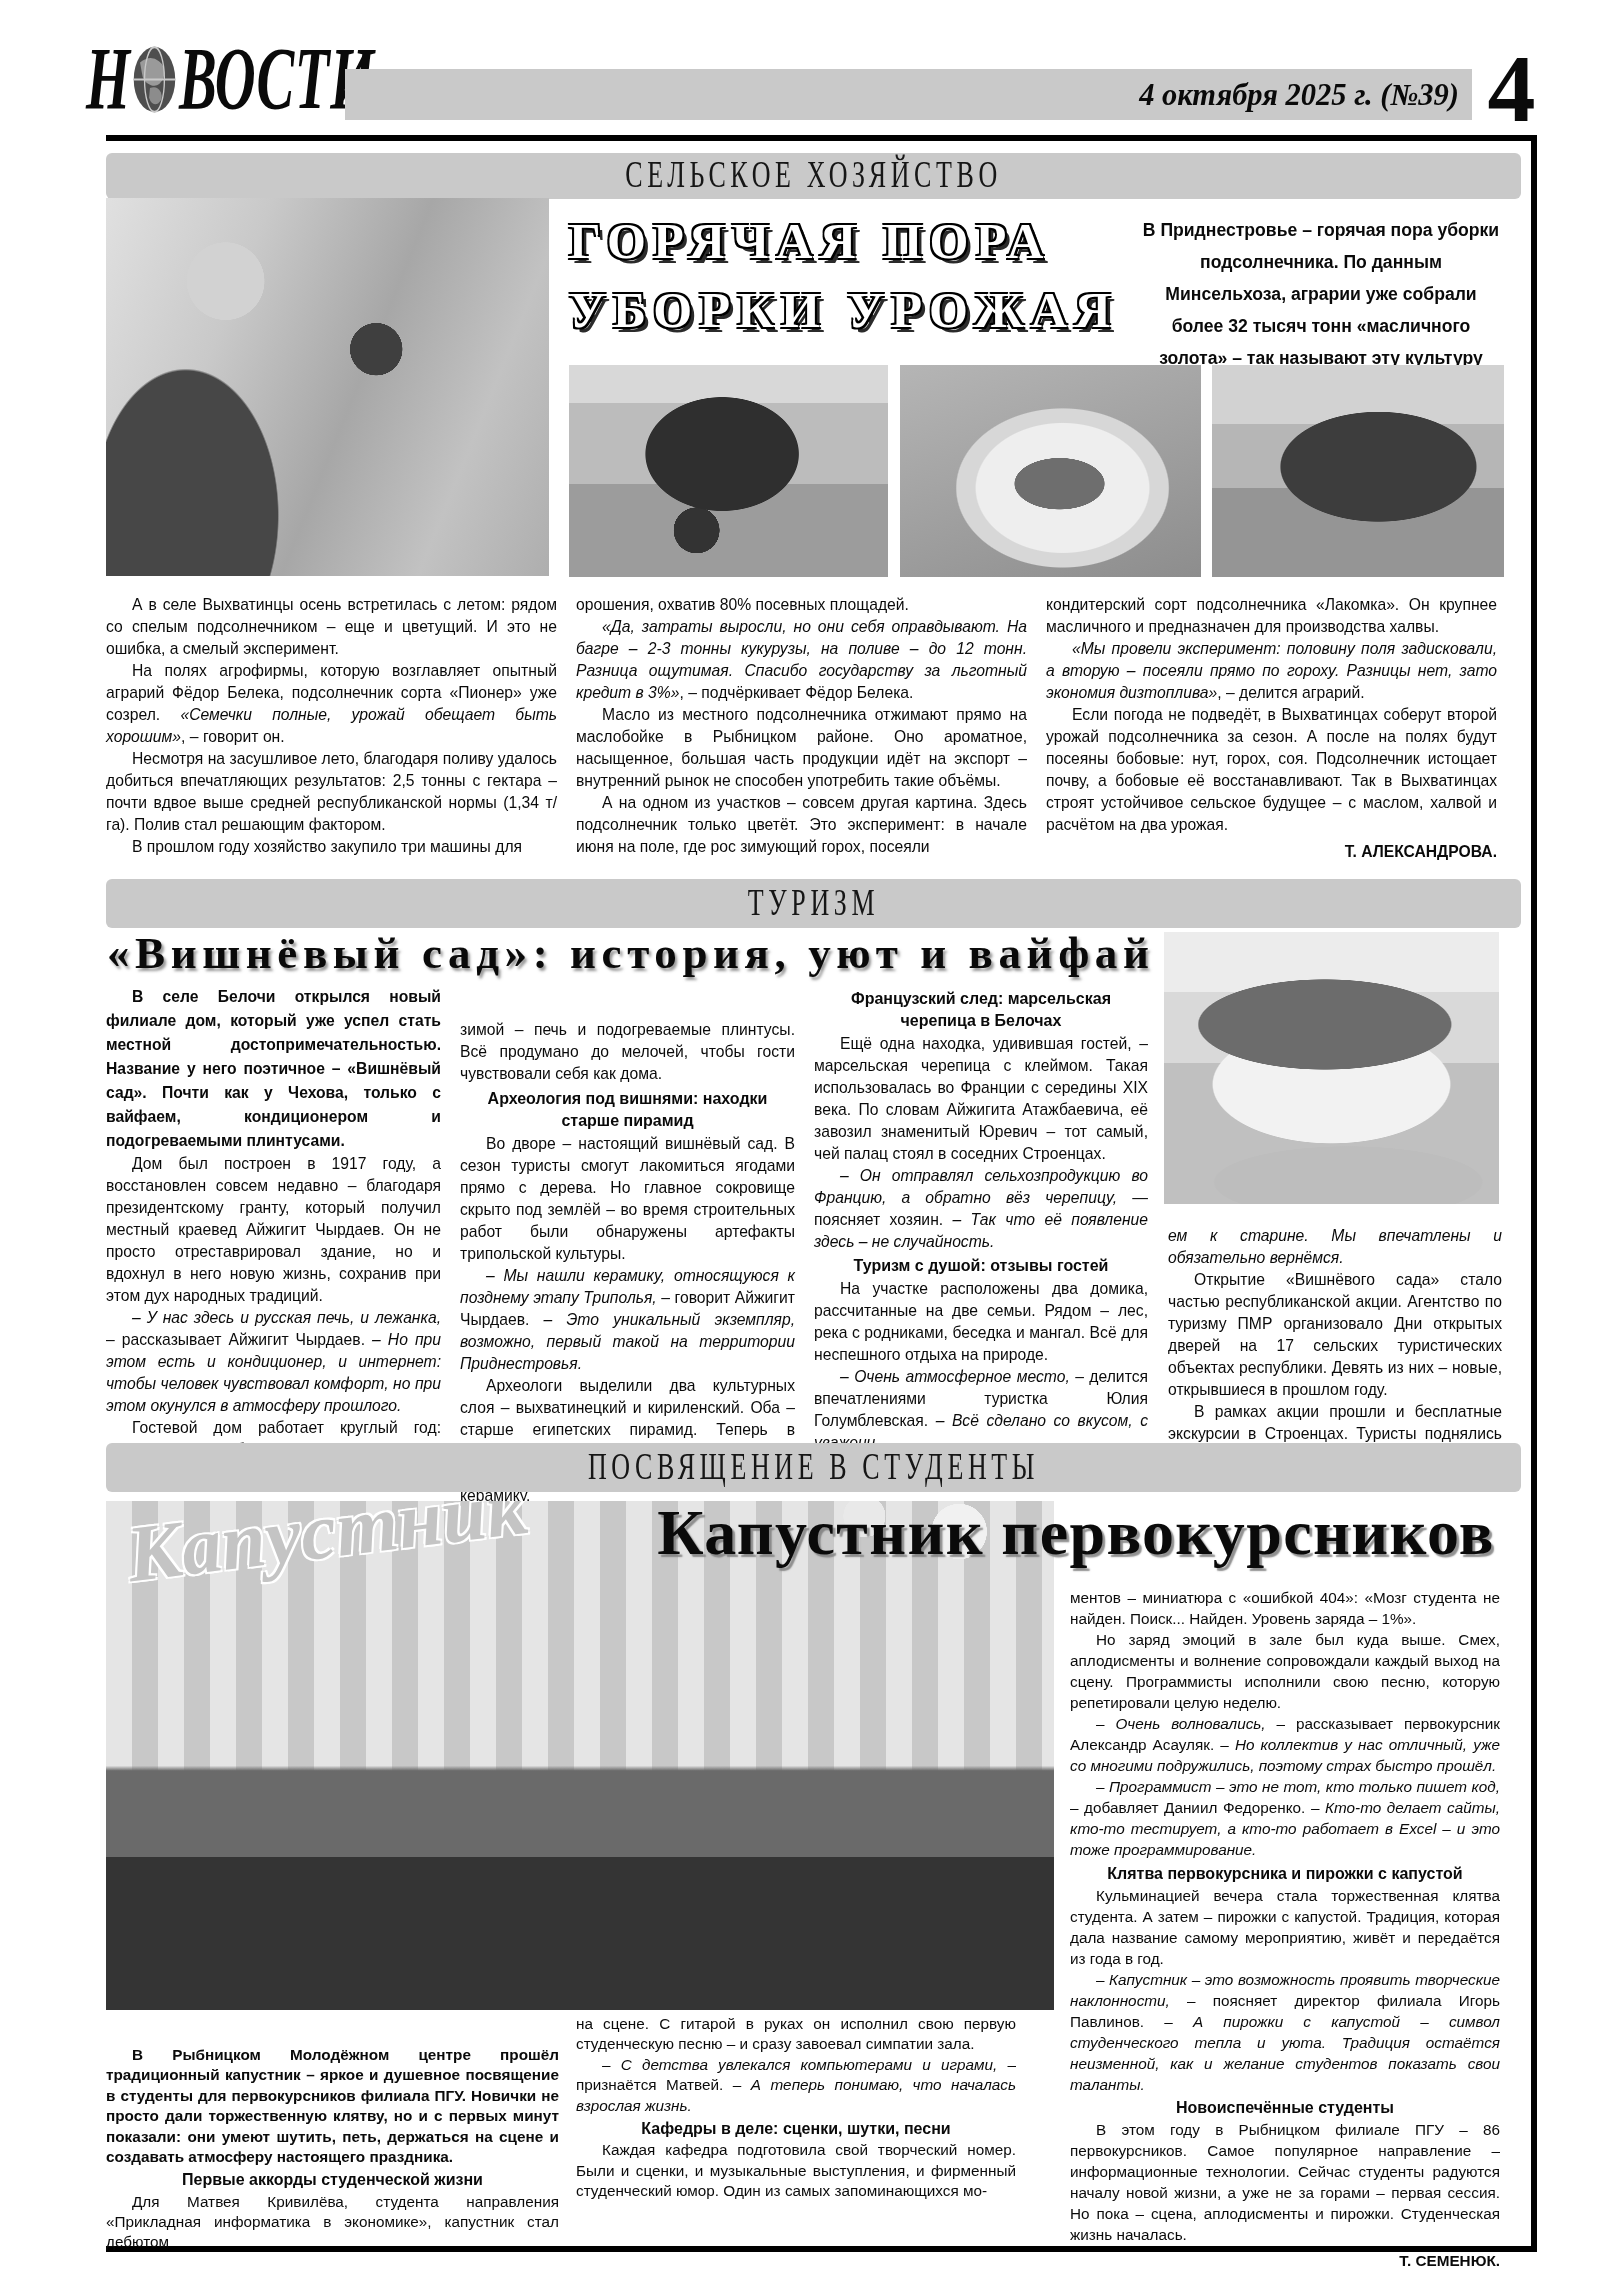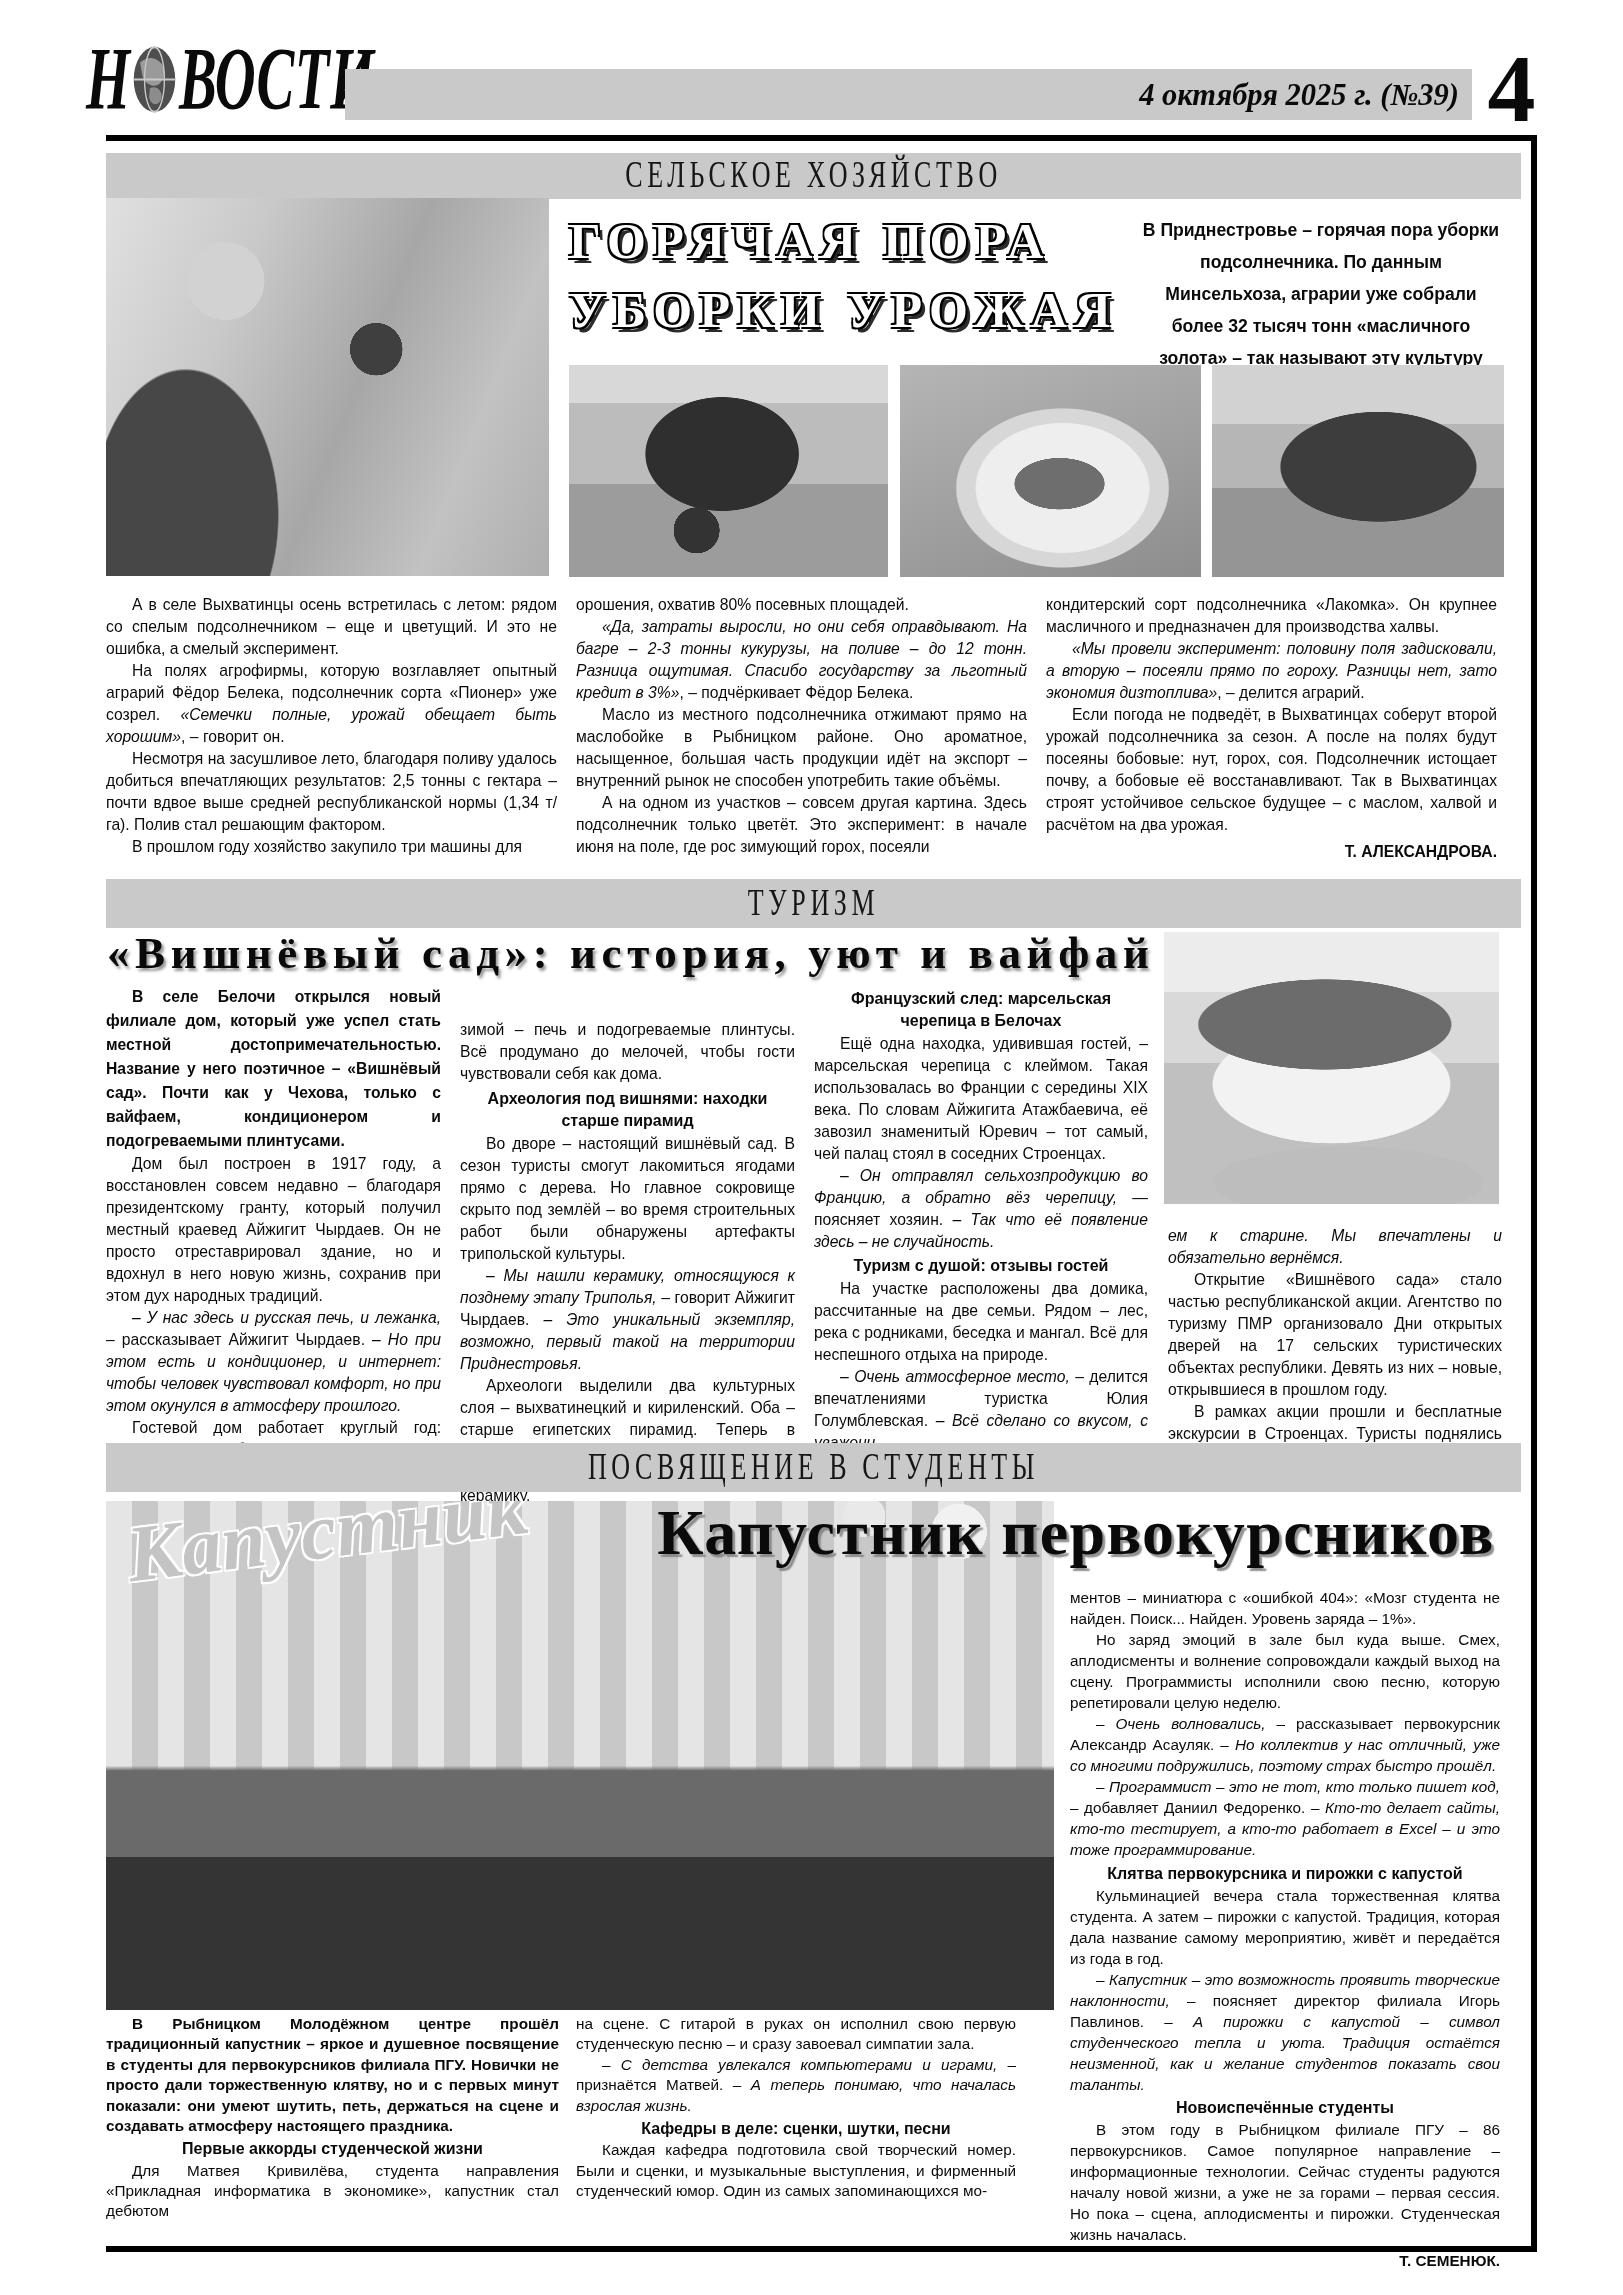--- a/index.html
+++ b/index.html
@@ -14,21 +14,21 @@
   .datebar{position:absolute;left:345px;top:69px;width:1127px;height:51px;background:#c9c9c9;}
   .dateline{position:absolute;right:13px;top:0;height:60px;line-height:53px;
             font-family:"Liberation Serif",serif;font-style:italic;font-weight:700;font-size:30.5px;}
   .pagenum{position:absolute;left:1479px;top:41px;width:65px;text-align:center;
            font-family:"Liberation Serif",serif;font-weight:700;font-size:96px;line-height:96px;}
   .rule-top{position:absolute;left:106px;top:135px;width:1431px;height:6px;background:#000;}
   .rule-right{position:absolute;left:1531px;top:135px;width:6px;height:2117px;background:#000;}
   .rule-bottom{position:absolute;left:106px;top:2246px;width:1431px;height:6px;background:#000;}
   
   .band{position:absolute;left:106px;width:1415px;background:#c9c9c9;display:flex;
-        align-items:center;justify-content:center;}
+        align-items:center;justify-content:center;border-radius:6px;}
   .band span{font-family:"Liberation Serif",serif;font-size:26px;letter-spacing:4.6px;
              transform:scaleY(1.42);color:#161616;white-space:nowrap;}
   .band1{top:153px;height:46px;}
   .band2{top:879px;height:49px;}
   .band3{top:1443px;height:49px;}
   
   .photo{position:absolute;overflow:hidden;}
   .ph-farmer{left:106px;top:198px;width:443px;height:378px;
     background:
       radial-gradient(circle 42px at 27% 22%,#d2d2d2 0 92%,rgba(0,0,0,0) 93%),
@@ -77,21 +77,21 @@
       letter-spacing:5.6px;white-space:nowrap;text-shadow:2.3px 2.8px 2.8px rgba(70,70,70,0.55);}
   .h3{position:absolute;left:648px;top:1498px;width:856px;text-align:center;
       font-family:"Liberation Serif",serif;font-weight:700;font-size:64px;
       line-height:69px;letter-spacing:1.4px;white-space:nowrap;
       text-shadow:2.8px 3.2px 1.4px rgba(125,125,125,0.85);}
   
   .bodycol{position:absolute;font-size:15.7px;line-height:22px;text-align:justify;}
   .para{margin:0;text-indent:26px;}
   .para.cont{text-indent:0;}
   .para.lead2{font-weight:700;line-height:24px;}
-  .para.lead3{font-weight:700;}
+  .para.lead3{font-weight:700;margin-top:31px;}
   .subhead{font-weight:700;text-align:center;text-indent:0;margin:2.8px 0 0.9px 0;font-size:16px;}
   .sig{font-weight:700;text-align:right;margin-top:4.6px;}
   .it{font-style:italic;}
   .a1c1{left:106px;top:594px;width:451px;}
   .a1c2{left:576px;top:594px;width:451px;}
   .a1c3{left:1046px;top:594px;width:451px;}
   .a2c1{left:106px;top:985px;width:335px;}
   .a2c2{left:460px;top:1019px;width:335px;}
   .a2c3{left:814px;top:985px;width:334px;}
   .a2c4{left:1168px;top:1225px;width:334px;}

